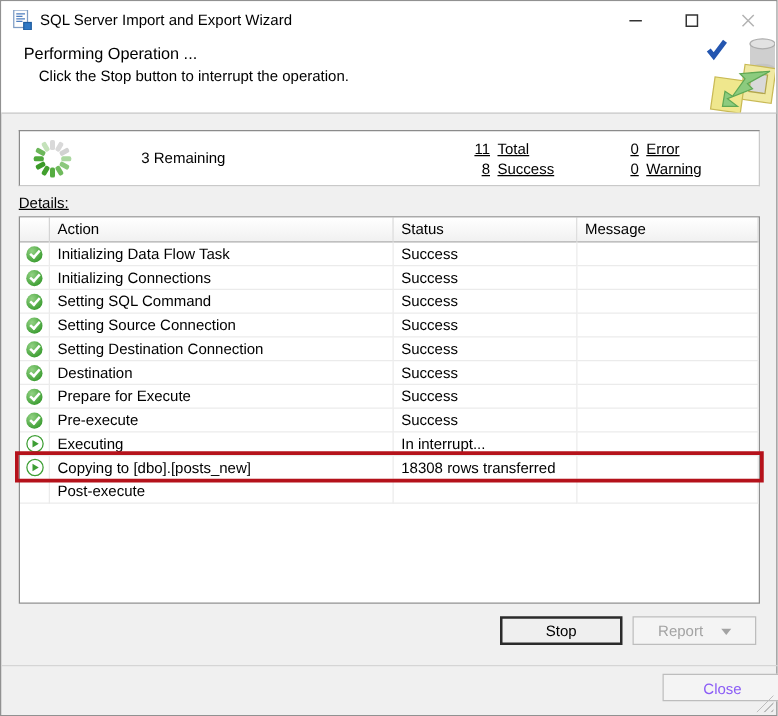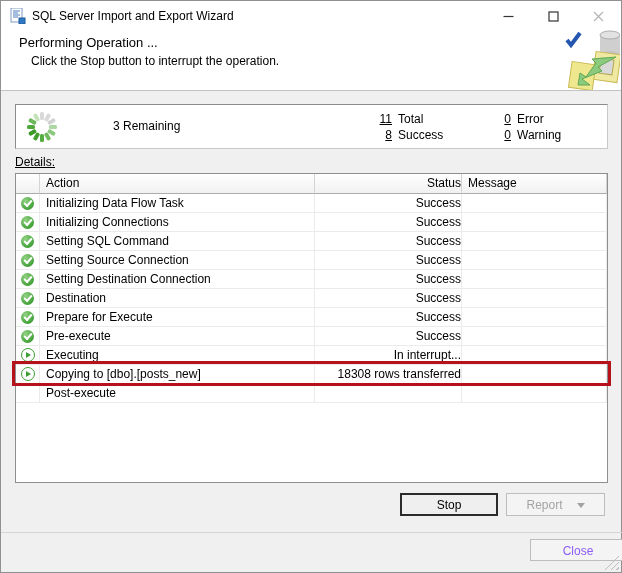--- a/index.html
+++ b/index.html
@@ -18,30 +18,30 @@
   .hdr-title{position:absolute;left:18px;top:34px;font-size:13px;font-weight:normal;white-space:nowrap;}
   .hdr-sub{position:absolute;left:30px;top:53px;font-size:12px;white-space:nowrap;}
   .wizard-art{position:absolute;right:1px;top:28px;width:58px;height:61px;}
 
   
   .summary{position:absolute;left:14px;top:103px;width:593px;height:45px;box-sizing:border-box;background:#FFFFFF;border:1px solid #8B8B8B;border-right-color:#C9C9C9;border-bottom-color:#C9C9C9;}
   .spinner{position:absolute;left:9px;top:5px;width:34px;height:34px;}
   .remaining{position:absolute;left:52px;top:0;height:43px;line-height:43px;font-weight:normal;white-space:nowrap;margin-left:45px;}
   .stats{position:absolute;left:346px;top:6px;display:grid;grid-template-columns:30px 93px 26px auto;line-height:16px;}
   .stat-val{text-align:right;text-decoration:underline;}
-  .stat-lbl{padding-left:6px;text-align:left;}
+  .stat-lbl{padding-left:6px;text-align:left;text-decoration:underline;}
 
   
   .details-label{position:absolute;left:14px;top:154px;text-decoration:underline;}
   .dtable{position:absolute;left:14px;top:172px;width:593px;height:310px;box-sizing:border-box;background:#FFFFFF;border:1px solid #8F8F8F;overflow:hidden;}
   .thead{display:flex;height:20px;}
   .thcell{box-sizing:border-box;height:20px;line-height:18px;padding-left:6px;background:linear-gradient(#FFFFFF,#F1F1F1);border-right:1px solid #D4D4D4;border-bottom:1px solid #ACACAC;overflow:hidden;white-space:nowrap;}
   .c-icon{width:24px;padding-left:0;flex:none;}
   .c-action{width:275px;flex:none;}
-  .c-status{width:147px;flex:none;text-align:right;}
+  .c-status{width:147px;flex:none;}
   .c-message{flex:1;}
   .trow{display:flex;height:19px;box-sizing:border-box;}
   .tcell{box-sizing:border-box;height:19px;line-height:18px;padding-left:6px;border-right:1px solid #EBEBEB;border-bottom:1px solid #EBEBEB;overflow:hidden;white-space:nowrap;}
   .tcell.c-icon{display:flex;align-items:center;justify-content:center;padding-left:0;}
   .icon-success{width:13px;height:13px;border-radius:50%;background:radial-gradient(circle at 35% 30%,#93D284,#3D9E33 75%);position:relative;flex:none;}
   .icon-success::before{content:"";position:absolute;left:3px;top:3px;width:6px;height:3px;border-left:2px solid #fff;border-bottom:2px solid #fff;transform:rotate(-48deg);}
   .icon-running{width:12px;height:12px;border-radius:50%;background:#fff;border:1.5px solid #3D9E33;position:relative;flex:none;box-sizing:content-box;}
   .icon-running::before{content:"";position:absolute;left:4px;top:3px;width:0;height:0;border-left:5px solid #3D9E33;border-top:3px solid transparent;border-bottom:3px solid transparent;}
 
   

